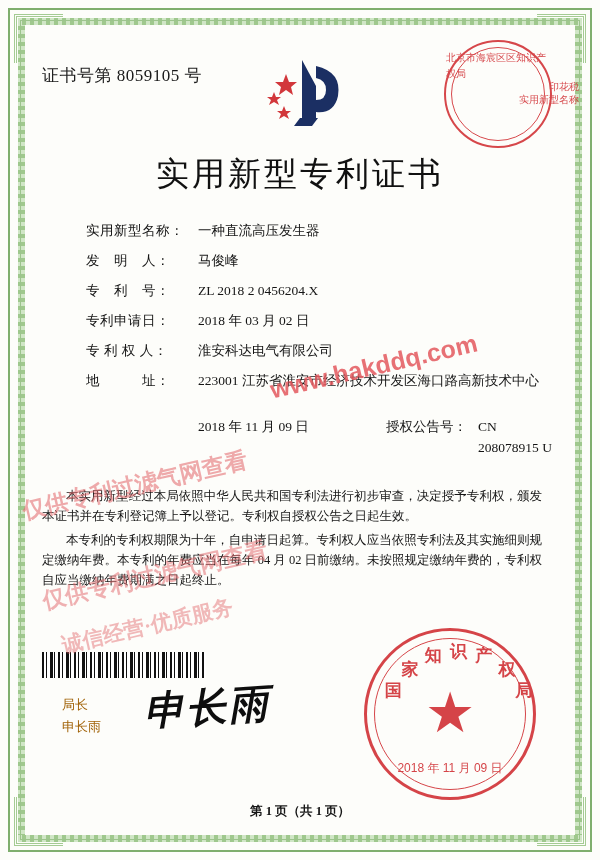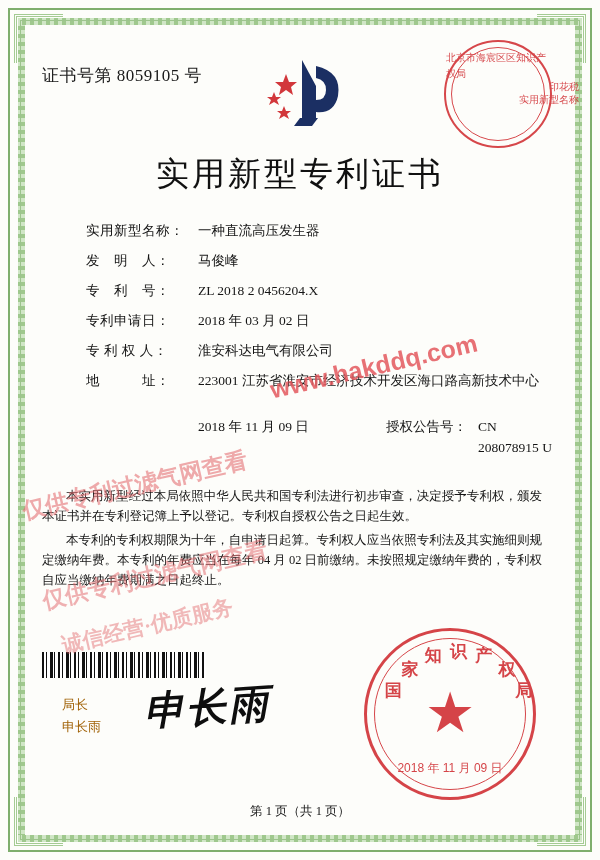--- a/index.html
+++ b/index.html
@@ -275,20 +275,21 @@
   }
 
   .footer {
     position: absolute;
     left: 0;
     right: 0;
     bottom: 6px;
     text-align: center;
     font-size: 12.5px;
     color: #161616;
+    font-weight: bold;
   }
 
   
   .wm {
     position: absolute;
     pointer-events: none;
     color: #e2666a;
     font-weight: bold;
     white-space: nowrap;
   }

